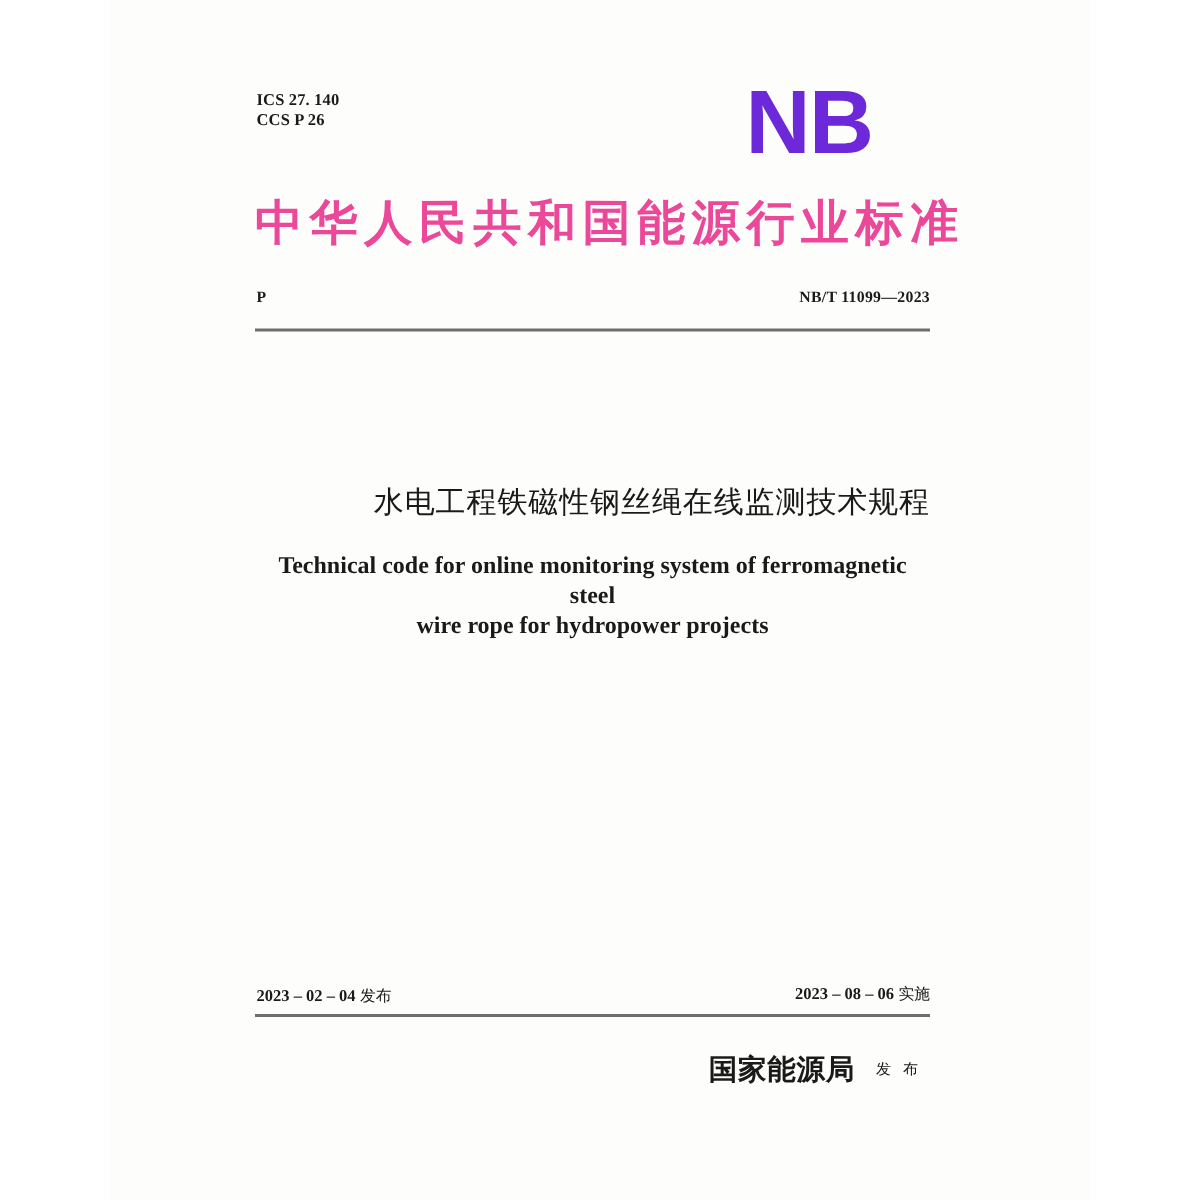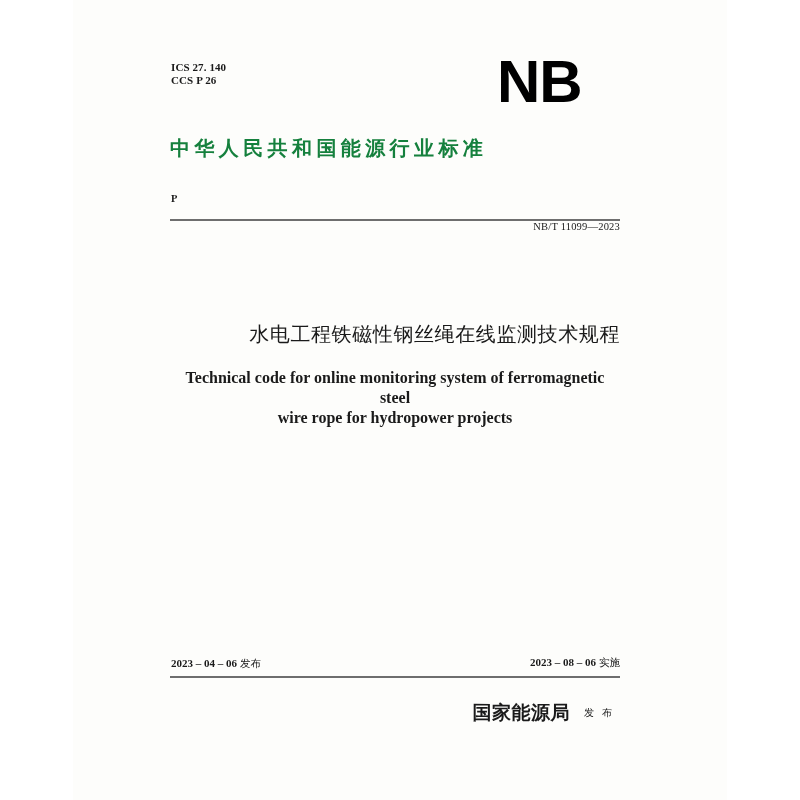--- a/index.html
+++ b/index.html
@@ -33,47 +33,46 @@
       letter-spacing: 0.1px;
     }
     .logo {
       left: 497px;
       top: 52px;
       font-family: "Liberation Sans", "DejaVu Sans", sans-serif;
       font-weight: bold;
       font-size: 60px;
       line-height: 60px;
       letter-spacing: -1px;
-      color: #000000;
+      color: #6d28d9;
     }
     .cn-title {
       left: 170px;
       top: 130px;
       width: 450px;
       font-family: "DejaVu Serif", "Liberation Serif", serif;
       font-weight: bold;
-      font-size: 20px;
+      font-size: 32px;
       line-height: 36px;
       letter-spacing: 4.4px;
       white-space: nowrap;
-      color: #15803d;
+      color: #ec4899;
     }
     .cat {
       left: 171px;
       top: 193px;
       font-size: 10.5px;
       font-weight: bold;
     }
     .std-no {
       right: 180px;
       top: 193px;
       font-size: 10.5px;
-      font-weight: normal;
+      font-weight: bold;
       letter-spacing: 0.2px;
-      margin-top: 28px;
     }
     .rule {
       left: 170px;
       width: 450px;
       height: 2px;
       background: #6e6e6e;
     }
     .rule.top { top: 219px; }
     .rule.bottom { top: 676px; }
     .doc-title-cn {
@@ -158,21 +157,21 @@
 <div class="abs rule top"></div>
 
 <div class="abs doc-title-cn">水电工程铁磁性钢丝绳在线监测技术规程</div>
 
 <div class="abs doc-title-en">
   <div>Technical code for online monitoring system of ferromagnetic steel</div>
   <div>wire rope for hydropower projects</div>
 </div>
 
 <div class="abs date-left">
-  <span>2023 – 04 – 06</span><span class="date-suffix">发布</span>
+  <span>2023 – 02 – 04</span><span class="date-suffix">发布</span>
 </div>
 
 <div class="abs date-right">
   <span>2023 – 08 – 06</span><span class="date-suffix">实施</span>
 </div>
 
 <div class="abs rule bottom"></div>
 
 <div class="abs publisher">
   <span class="publisher-name">国家能源局</span><span class="publisher-suffix">发布</span>

